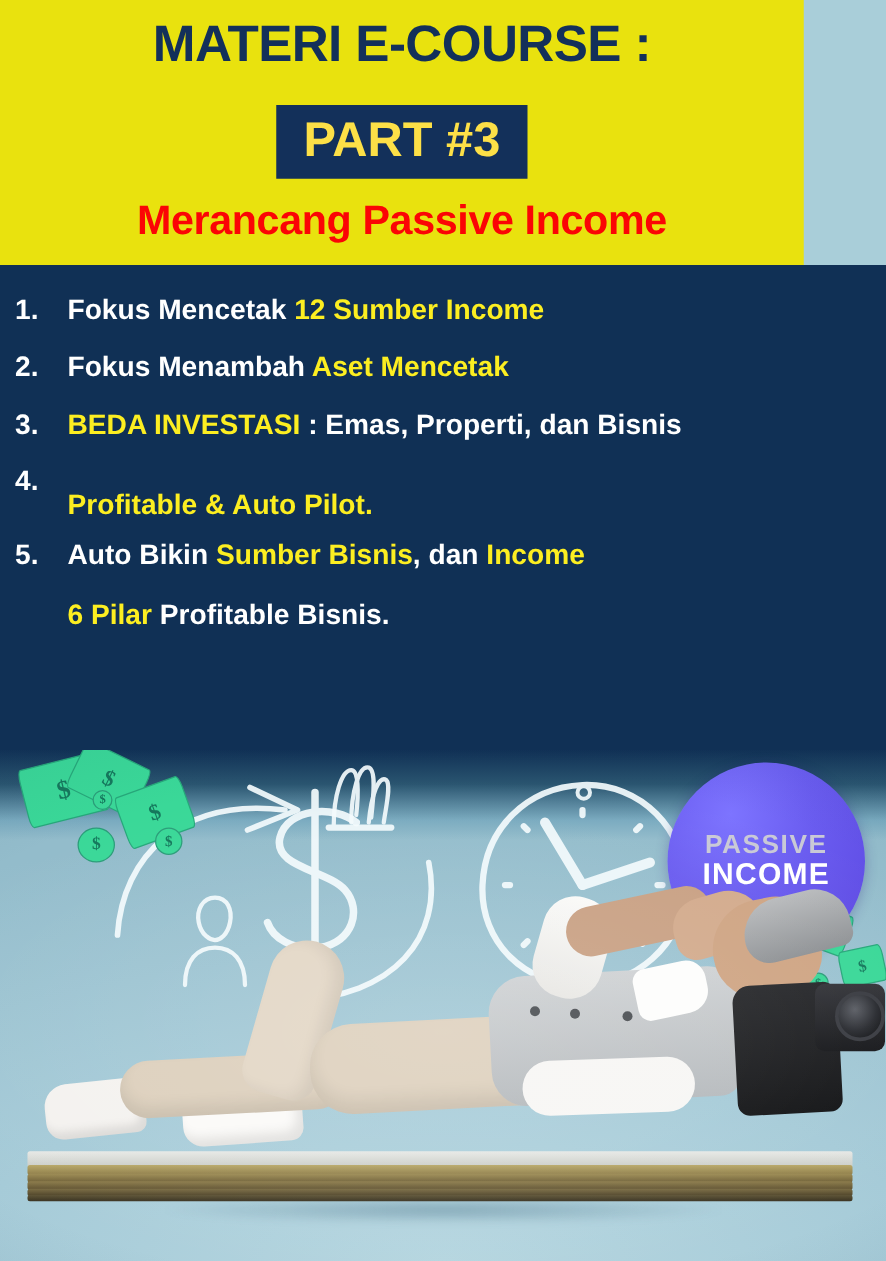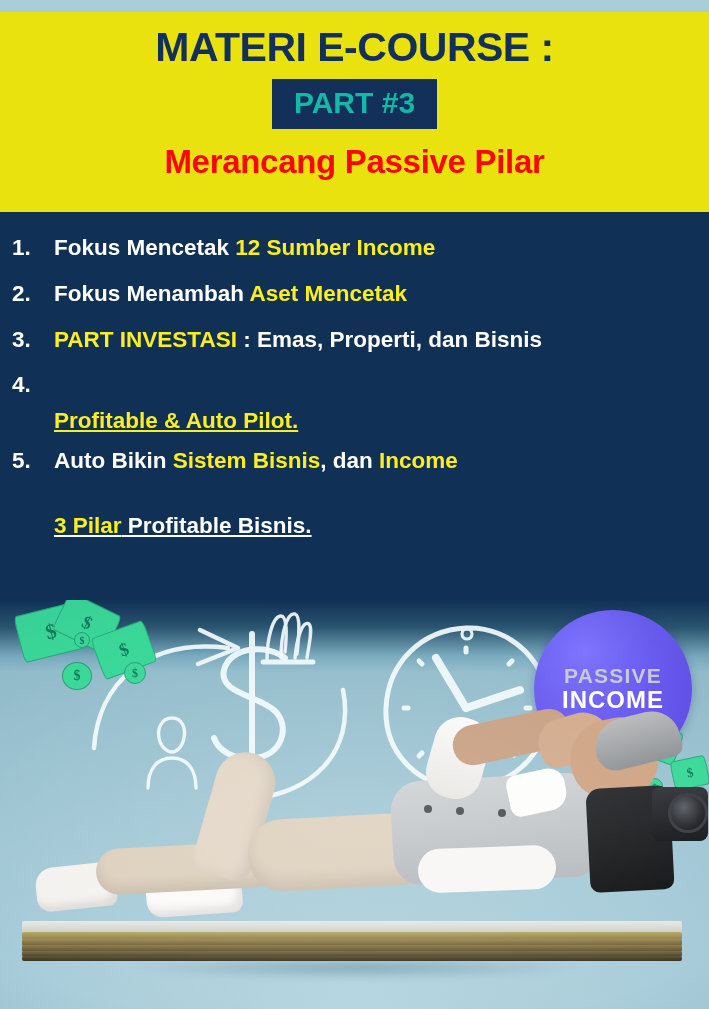--- a/index.html
+++ b/index.html
@@ -7,32 +7,32 @@
   body {
     font-family: "Liberation Sans", sans-serif;
     background:#a9ced9;
     overflow:hidden;
     position:relative;
   }
   #poster { position:relative; width:709px; height:1009px; overflow:hidden; }
 
   
   .header {
-    position:absolute; left:0; top:12px; width:709px; height:212px;
+    position:absolute; left:0; top:0; width:643px; height:212px;
     background:#e9e20e;
     display:flex; flex-direction:column; align-items:center;
     justify-content:flex-start; padding-top:14px;
   }
   .hdr-title {
     font-size:41px; font-weight:bold; color:#13305a;
     letter-spacing:-0.5px; line-height:1.05; white-space:nowrap;
   }
   .part-badge {
-    margin-top:10px; background:#13305a; color:#14b8a6;
-    font-size:30px; font-weight:bold; line-height:1;
+    margin-top:27px; background:#13305a; color:#fde047;
+    font-size:39px; font-weight:bold; line-height:1;
     padding:9px 22px 11px 22px; letter-spacing:0px; white-space:nowrap;
   }
   .hdr-sub {
     margin-top:14px; font-size:33px; font-weight:bold;
     color:#fb0505; white-space:nowrap; letter-spacing:-0.3px;
   }
 
   
   .listpanel {
     position:absolute; left:0; top:212px; width:709px; height:400px;
@@ -44,21 +44,21 @@
     background:linear-gradient(to bottom, rgba(16,48,85,0) 0%, rgba(16,48,85,0.55) 55%, rgba(16,48,85,0.92) 100%);
     pointer-events:none;
   }
   .li {
     display:flex; align-items:flex-start;
     font-size:22.5px; font-weight:bold; color:#ffffff;
     line-height:1.28; margin-bottom:17px;
   }
   .li .num { width:42px; flex:0 0 42px; }
   .li .body { flex:1; }
-  .li .cont { display:block; margin-top:36px;text-decoration:underline; }
+  .li .cont { display:block; margin-top:19px; }
   .hl { color:#fcee21; }
   .li.tight { margin-bottom:11px; }
 
   
   .scene {
     position:absolute; left:0; top:600px; width:709px; height:409px;
     overflow:hidden;
     background:
       radial-gradient(120% 85% at 50% 100%, #b6d6e0 0%, #a6cbd8 45%, #93bccb 100%);
   }
@@ -111,53 +111,53 @@
   .limb { position:absolute; }
 </style>
 </head>
 <body>
 
 <div id="poster">
 
   <div class="header">
     <div class="hdr-title">MATERI E-COURSE :</div>
     <div class="part-badge">PART #3</div>
-    <div class="hdr-sub">Merancang Passive Pilar</div>
+    <div class="hdr-sub">Merancang Passive Income</div>
   </div>
 
   <div class="listpanel">
 
     <div class="li">
       <span class="num">1.</span>
       <span class="body"><span>Fokus Mencetak </span><span class="hl">12 Sumber Income</span>
       </span>
     </div>
 
     <div class="li">
       <span class="num">2.</span>
       <span class="body"><span>Fokus Menambah </span><span class="hl">Aset Mencetak</span>
       </span>
     </div>
 
     <div class="li">
       <span class="num">3.</span>
-      <span class="body"><span class="hl">PART INVESTASI</span><span> : Emas, Properti, dan Bisnis</span>
+      <span class="body"><span class="hl">BEDA INVESTASI</span><span> : Emas, Properti, dan Bisnis</span>
       </span>
     </div>
 
     <div class="li tight">
       <span class="num">4.</span>
       <span class="body"><span class="cont hl">Profitable &amp; Auto Pilot.</span>
       </span>
     </div>
 
     <div class="li tight">
       <span class="num">5.</span>
-      <span class="body"><span>Auto Bikin </span><span class="hl">Sistem Bisnis</span><span>, dan </span><span class="hl">Income</span>
-        <span class="cont"><span class="hl">3 Pilar</span><span> Profitable Bisnis.</span>
+      <span class="body"><span>Auto Bikin </span><span class="hl">Sumber Bisnis</span><span>, dan </span><span class="hl">Income</span>
+        <span class="cont"><span class="hl">6 Pilar</span><span> Profitable Bisnis.</span>
         </span>
       </span>
     </div>
   </div>
 
   <div class="scene">
     <div class="skyfade"></div>
 
     <svg class="chalk" style="left:190px; top:22px; width:130px; height:180px;" viewBox="0 0 130 180">
       <path d="M95 36 C78 22, 40 24, 34 48 C28 72, 72 74, 86 90 C100 106, 92 132, 66 136 C44 139, 28 128, 24 116" stroke-width="6"></path>

